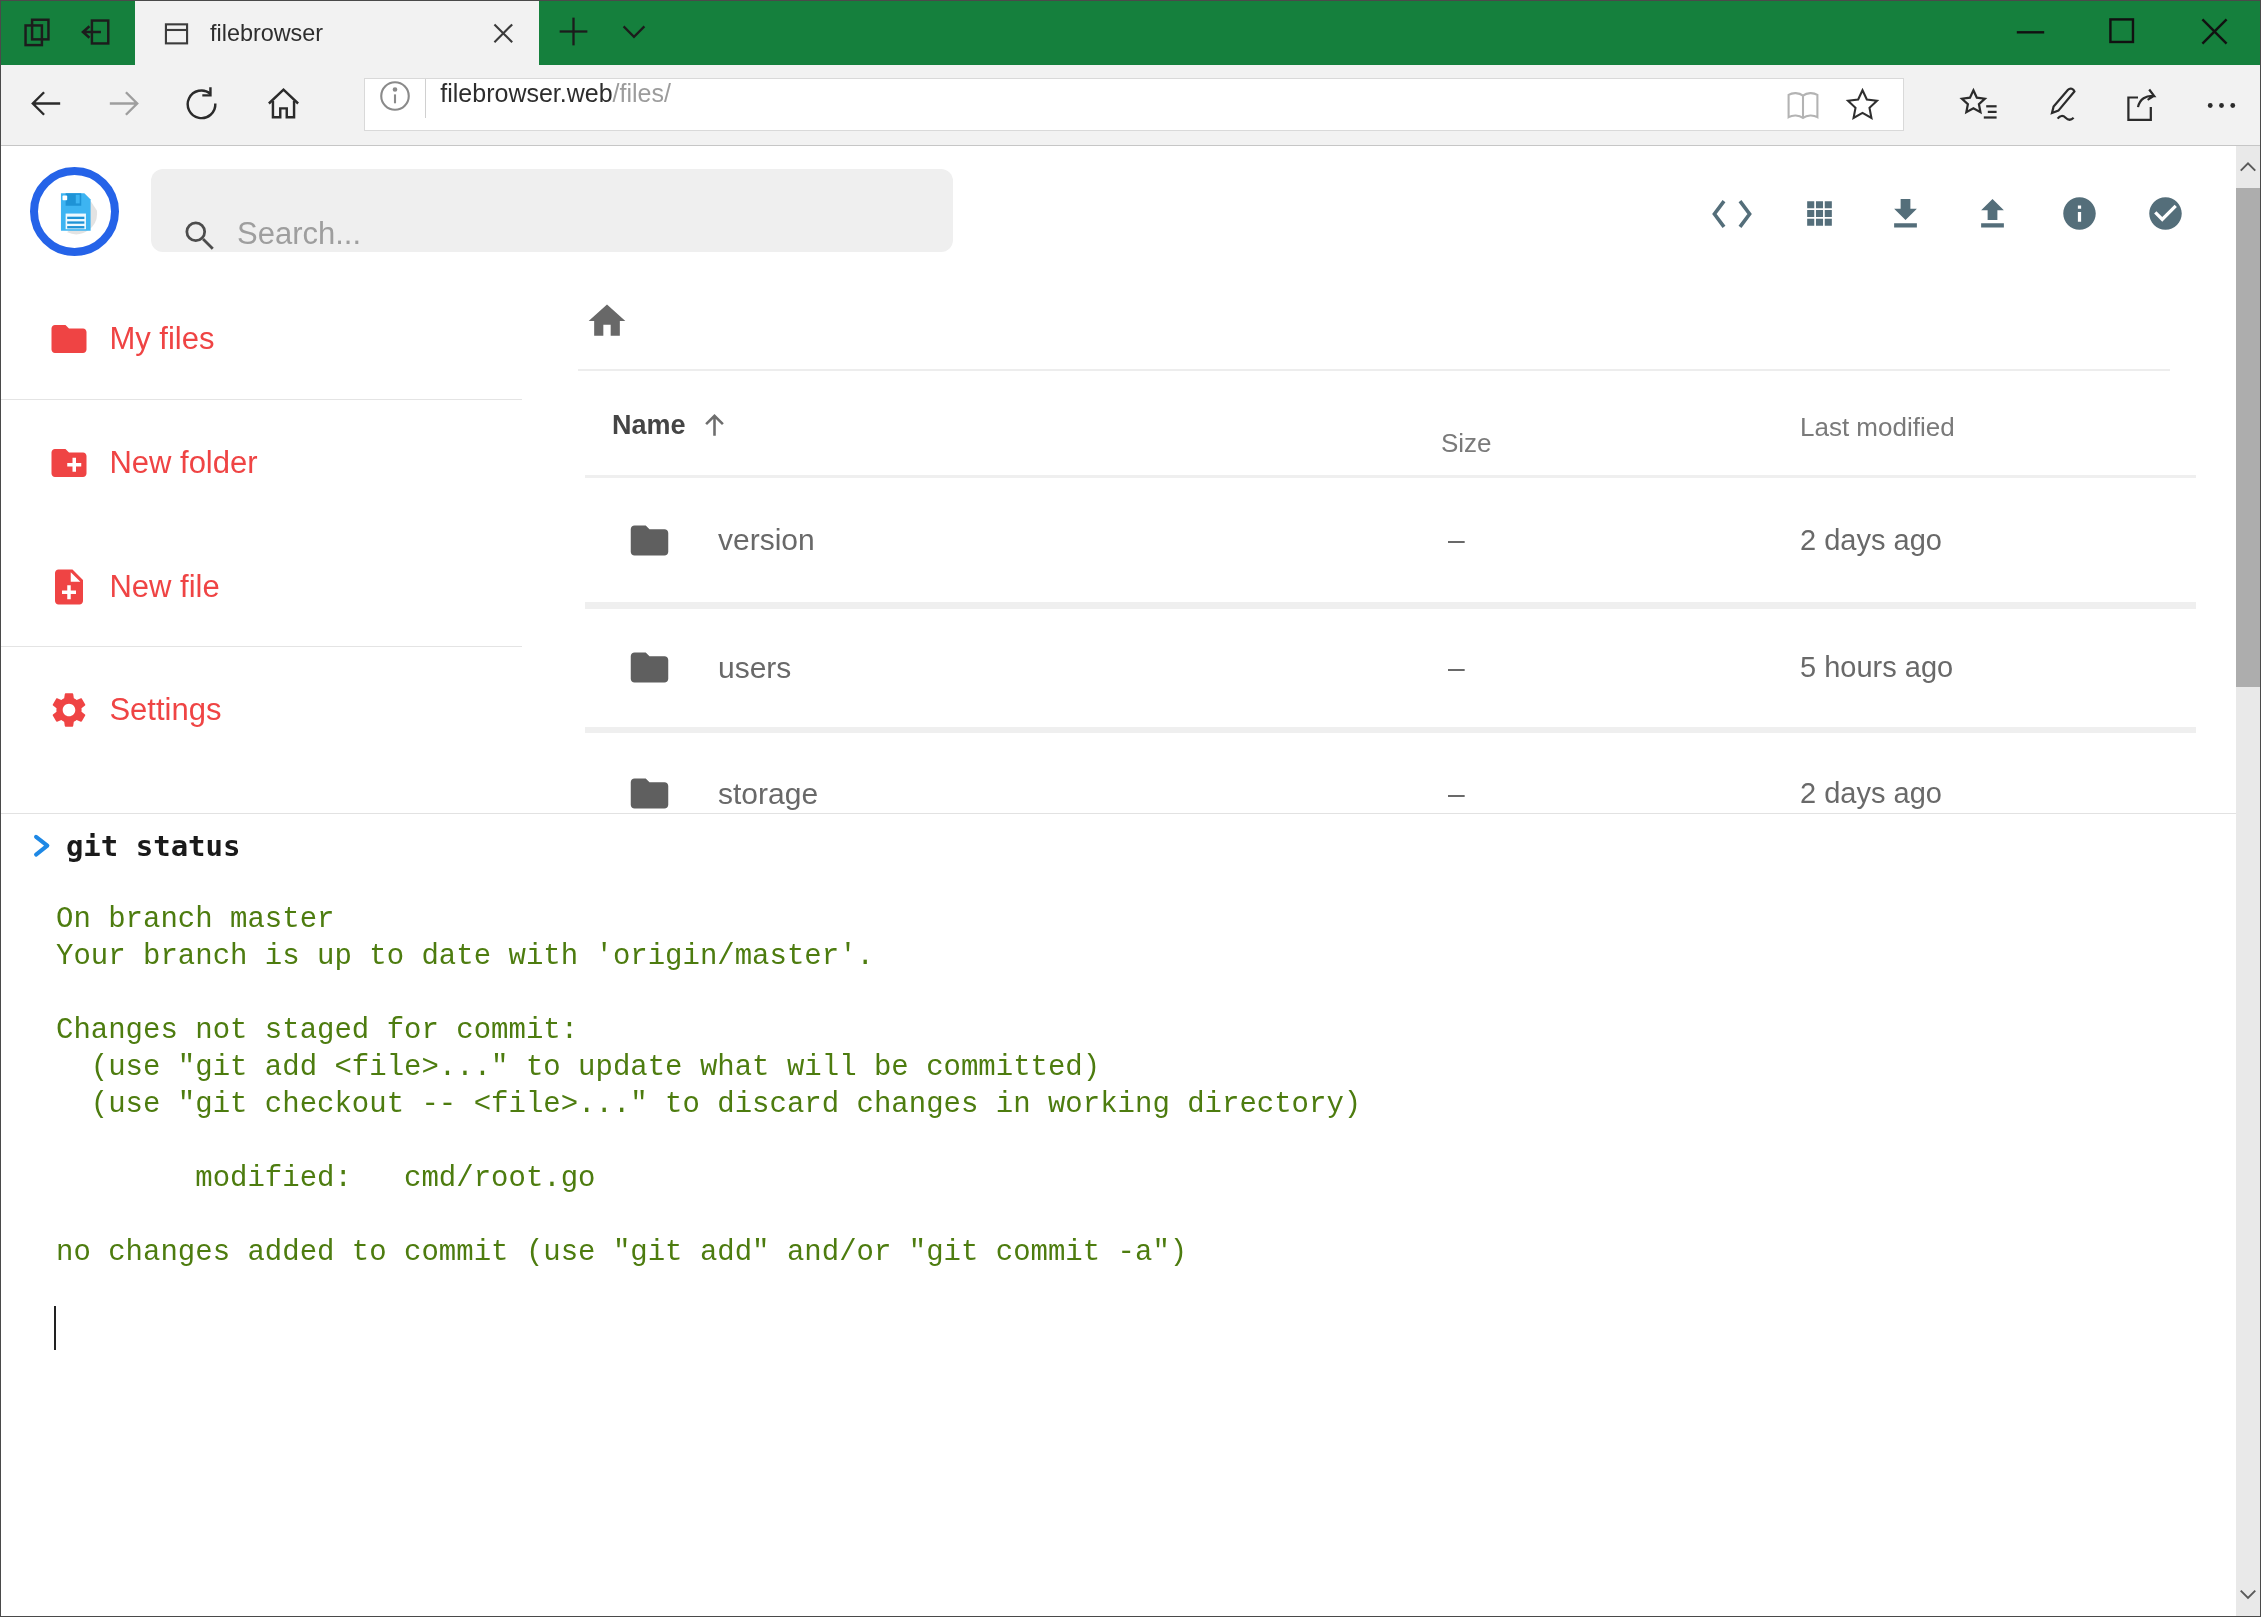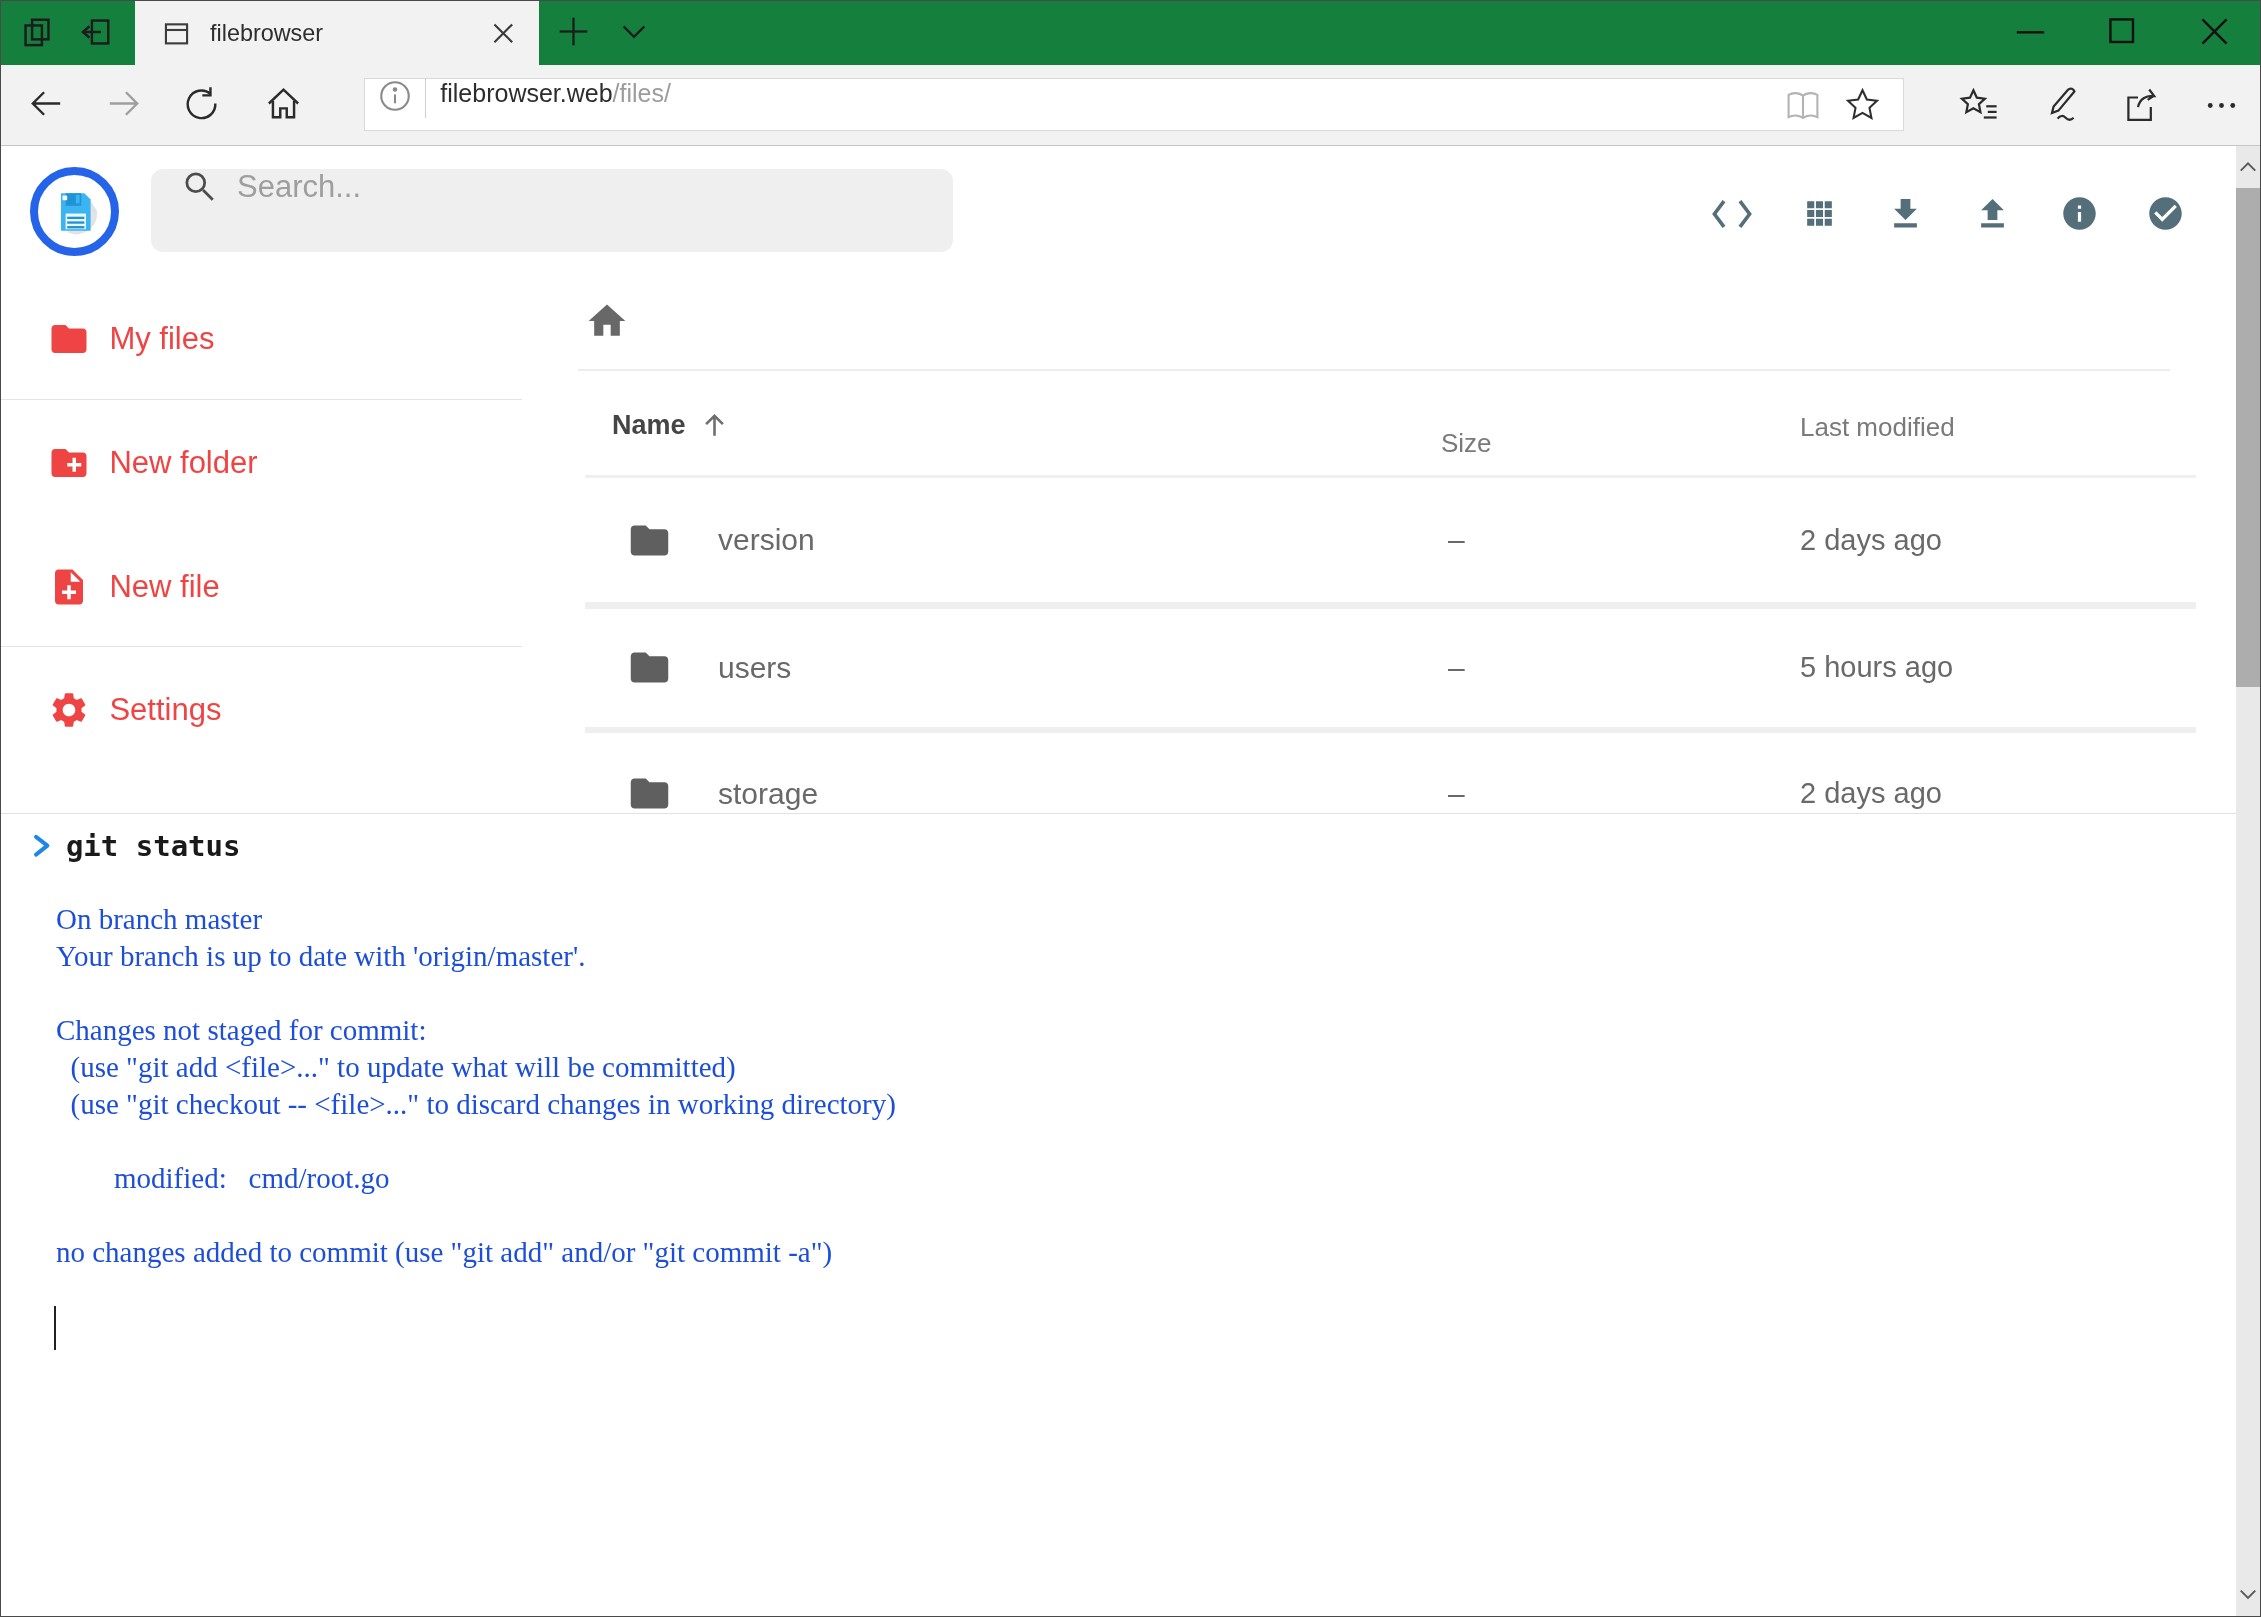--- a/index.html
+++ b/index.html
@@ -28,21 +28,21 @@
   .url-path { color:#9c9c9c; }
   .urlbox-btn { position:absolute; top:6.5px; width:45px; height:40px; display:flex; align-items:center; justify-content:center; }
   .chrome-btn { position:absolute; top:0; height:80px; width:52px; display:flex; align-items:center; justify-content:center; color:#2b2b2b; }
 
   
   .appbody { position:absolute; top:145px; left:0; right:0; bottom:0; background:#ffffff; overflow:hidden; }
 
   .logo { position:absolute; left:29px; top:21px; width:89px; height:89px; border-radius:50%;
           background:#ffffff; border:8px solid #2563e8; display:flex; align-items:center; justify-content:center; }
   .searchbox { position:absolute; left:150px; top:23.4px; width:802px; height:83px; background:#efefef; border-radius:12px;
-               display:flex; align-items:flex-start; }
+               display:flex; align-items:flex-end; }
   .search-ph { margin-left:21px; font-size:31px; color:#9e9e9e; }
   .search-glass { margin-left:31px; color:#4c4c4c; display:flex; }
   .hicon { position:absolute; top:35px; height:65px; width:65px; display:flex; align-items:center; justify-content:center; color:#546e7a; }
 
   .side-item { position:absolute; left:0; width:521px; height:81px; display:flex; align-items:center; color:#ef4444; cursor:default; }
   .side-icon { margin-left:47px; display:flex; }
   .side-label { margin-left:19.4px; font-size:31px; }
   .side-div { position:absolute; left:0; width:521px; height:0.8px; background:#e4e4e4; }
 
   .home-btn { position:absolute; left:583px; top:153px; width:45px; height:44px; color:#686868; display:flex; align-items:center; justify-content:center; }
@@ -61,21 +61,21 @@
   .row-size { position:absolute; left:863px; font-size:30px; color:#696969; }
   .row-mod  { position:absolute; left:1215px; font-size:29px; color:#696969; }
 
   
   .terminal { position:absolute; left:0; right:0; top:667px; bottom:0; background:#ffffff;
               border-top:1.6px solid #e2e2e2; z-index:5; font-family:"DejaVu Sans Mono", monospace; color:#1e1e1e; }
   .prompt-line { position:absolute; left:31px; top:13px; height:37px; display:flex; align-items:center; }
   .prompt-chev { color:#1e88e5; display:flex; margin-right:14.5px; }
   .term-cmd { font-size:29px; font-weight:600; color:#1a1a1a; }
   .term-output { position:absolute; left:55px; top:87px; font-size:29px; line-height:37px;
-                 white-space:pre; font-family:Liberation Serif, serif; color:#1d4ed8; }
+                 white-space:pre; font-family:Liberation Mono, monospace; color:#4d7c0f; }
   .term-cursor { position:absolute; left:53px; top:492px; width:2.4px; height:44px; background:#222222; }
 
   
   .scrollbar { position:absolute; right:0; top:145px; bottom:0; width:24px; background:#e9e9e9; z-index:10; }
   .sb-btn { position:absolute; left:0; width:24px; height:42px; display:flex; align-items:center; justify-content:center; color:#595959; }
   .sb-up { top:0; } .sb-down { bottom:0; }
   .sb-thumb { position:absolute; left:0; top:42px; width:24px; height:499px; background:#adadad; }
 </style>
 </head>
 <body>

